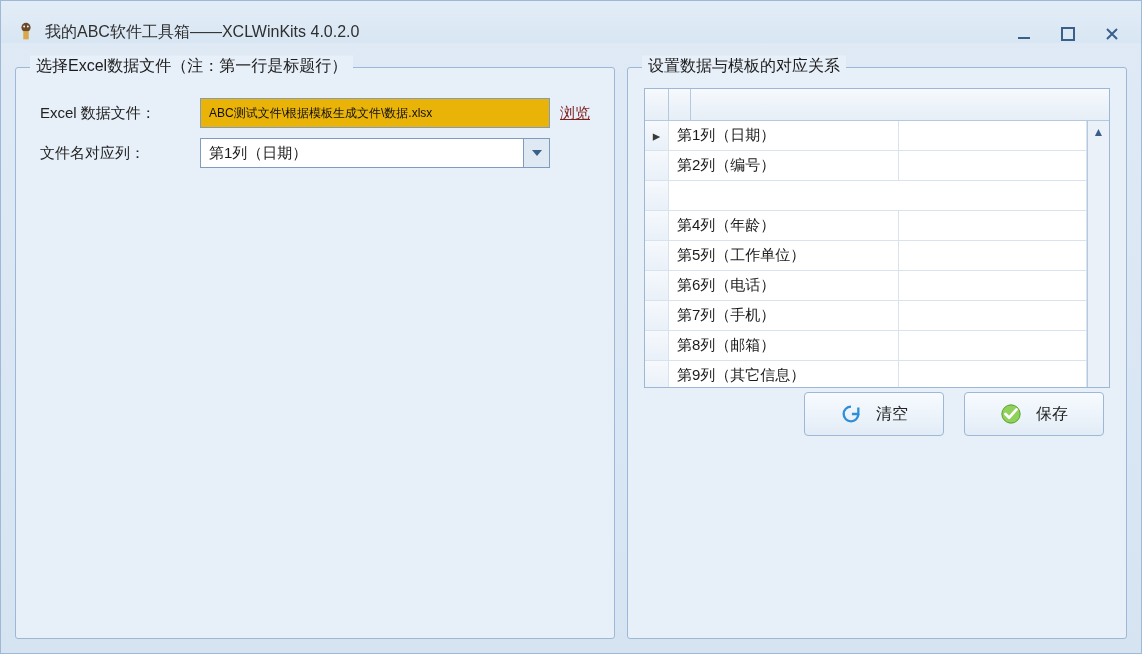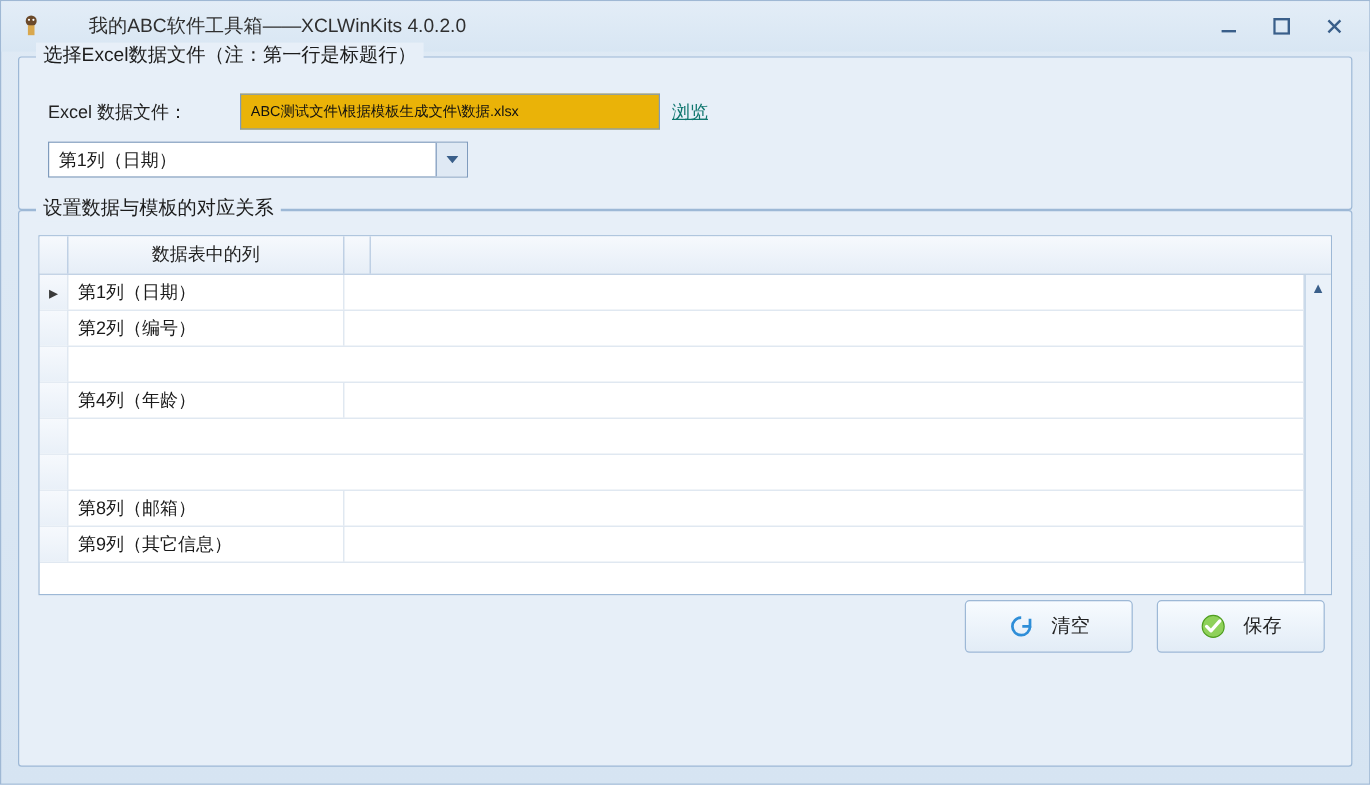--- a/index.html
+++ b/index.html
@@ -16,47 +16,47 @@
     width: 1142px;
     height: 654px;
     background: linear-gradient(#dfeaf5, #d6e4f2);
     border: 1px solid #9fb8d4;
     display: flex;
     flex-direction: column;
   }
   .titlebar {
     height: 42px;
     display: flex;
-    align-items: center;
+    align-items: flex-end;
     padding: 0 14px;
     background: linear-gradient(#e3edf7, #d8e6f3);
-    gap: 29px;
   }
   .titlebar .app-icon {
     width: 22px; height: 22px;
     margin-right: 8px;
     display: inline-block;
   }
   .titlebar .title {
     flex: 1;
     font-size: 16px;
     color: #2f2f2f;
   }
   .win-controls { display: flex; gap: 26px; margin-right: 6px;}
   .win-btn {
     width: 18px; height: 18px;
     color: #3a5f8a;
     display: flex; align-items: center; justify-content: center;
     cursor: pointer;
   }
   .client {
     flex: 1;
-    margin: 4px 14px 14px 14px;
-    display: flex;
-    flex-direction: column;
+    margin: 24px 14px 14px 14px;
+    display: flex;
+    flex-direction: row;
+    gap: 12px;
   }
   .groupbox {
     border: 1px solid #9db8d6;
     border-radius: 3px;
     background: #e7eff8;
     position: relative;
     padding: 20px 16px 16px 16px;
   }
   .groupbox > .legend {
     position: absolute;
@@ -83,21 +83,21 @@
     border: 1px solid #7f9bbd;
     background: #eab308;
     padding: 4px 8px;
     height: 30px;
     font-size: 12px;
     width: 350px;
     color: #111;
     font-family:inherit;
   }
   .browse-link {
-    color: #0f766e;
+    color: #7f1d1d;
     text-decoration: underline;
     margin-left: 10px;
     cursor: pointer;
   }
   .combo {
     display: flex;
     width: 350px;
     height: 30px;
     border: 1px solid #7f9bbd;
     background: #fff;
@@ -231,38 +231,38 @@
     <div class="groupbox">
       <div class="legend">选择Excel数据文件（注：第一行是标题行）</div>
 
       <div class="row">
         <div class="row-label">Excel 数据文件：</div>
         <input class="text-input" value="ABC测试文件\根据模板生成文件\数据.xlsx" style="">
         <span class="browse-link">浏览</span>
       </div>
 
       <div class="row">
+        <div class="row-label">文件名对应列：</div>
         <div class="combo">
           <div class="combo-text">第1列（日期）</div>
           <div class="combo-btn">
             <svg width="10" height="6" viewBox="0 0 10 6">
                 <path d="M0 0 L10 0 L5 6 Z" fill="#3a5f8a"></path>
               </svg>
           </div>
         </div>
       </div>
     </div>
 
     <div class="groupbox" style="flex:1;display:flex;flex-direction:column;">
       <div class="legend">设置数据与模板的对应关系</div>
 
       <div class="grid-wrap">
         <div class="grid-header">
           <div class="hcell hc-indicator"></div>
-          <div class="hcell hc-col1">数据表中的列</div>
           <div class="hcell hc-scroll"></div>
         </div>
         <div class="grid-body">
           <div class="grid-rows" id="grid-rows">
               <div class="grow">
                 <div class="gcell gc-ind">▸</div>
                 <div class="gcell gc1">第1列（日期）</div>
                 <div class="gcell gc2"></div>
               </div>
               <div class="grow">
@@ -274,24 +274,31 @@
                 <div class="gcell gc-ind"></div>
                 <div class="gcell gc2"></div>
               </div>
               <div class="grow">
                 <div class="gcell gc-ind"></div>
                 <div class="gcell gc1">第4列（年龄）</div>
                 <div class="gcell gc2"></div>
               </div>
               <div class="grow">
                 <div class="gcell gc-ind"></div>
-                <div class="gcell gc2"></div>
-              </div>
-              <div class="grow">
-                <div class="gcell gc-ind"></div>
+                <div class="gcell gc1">第5列（工作单位）</div>
+                <div class="gcell gc2"></div>
+              </div>
+              <div class="grow">
+                <div class="gcell gc-ind"></div>
+                <div class="gcell gc1">第6列（电话）</div>
+                <div class="gcell gc2"></div>
+              </div>
+              <div class="grow">
+                <div class="gcell gc-ind"></div>
+                <div class="gcell gc1">第7列（手机）</div>
                 <div class="gcell gc2"></div>
               </div>
               <div class="grow">
                 <div class="gcell gc-ind"></div>
                 <div class="gcell gc1">第8列（邮箱）</div>
                 <div class="gcell gc2"></div>
               </div>
               <div class="grow">
                 <div class="gcell gc-ind"></div>
                 <div class="gcell gc1">第9列（其它信息）</div>

